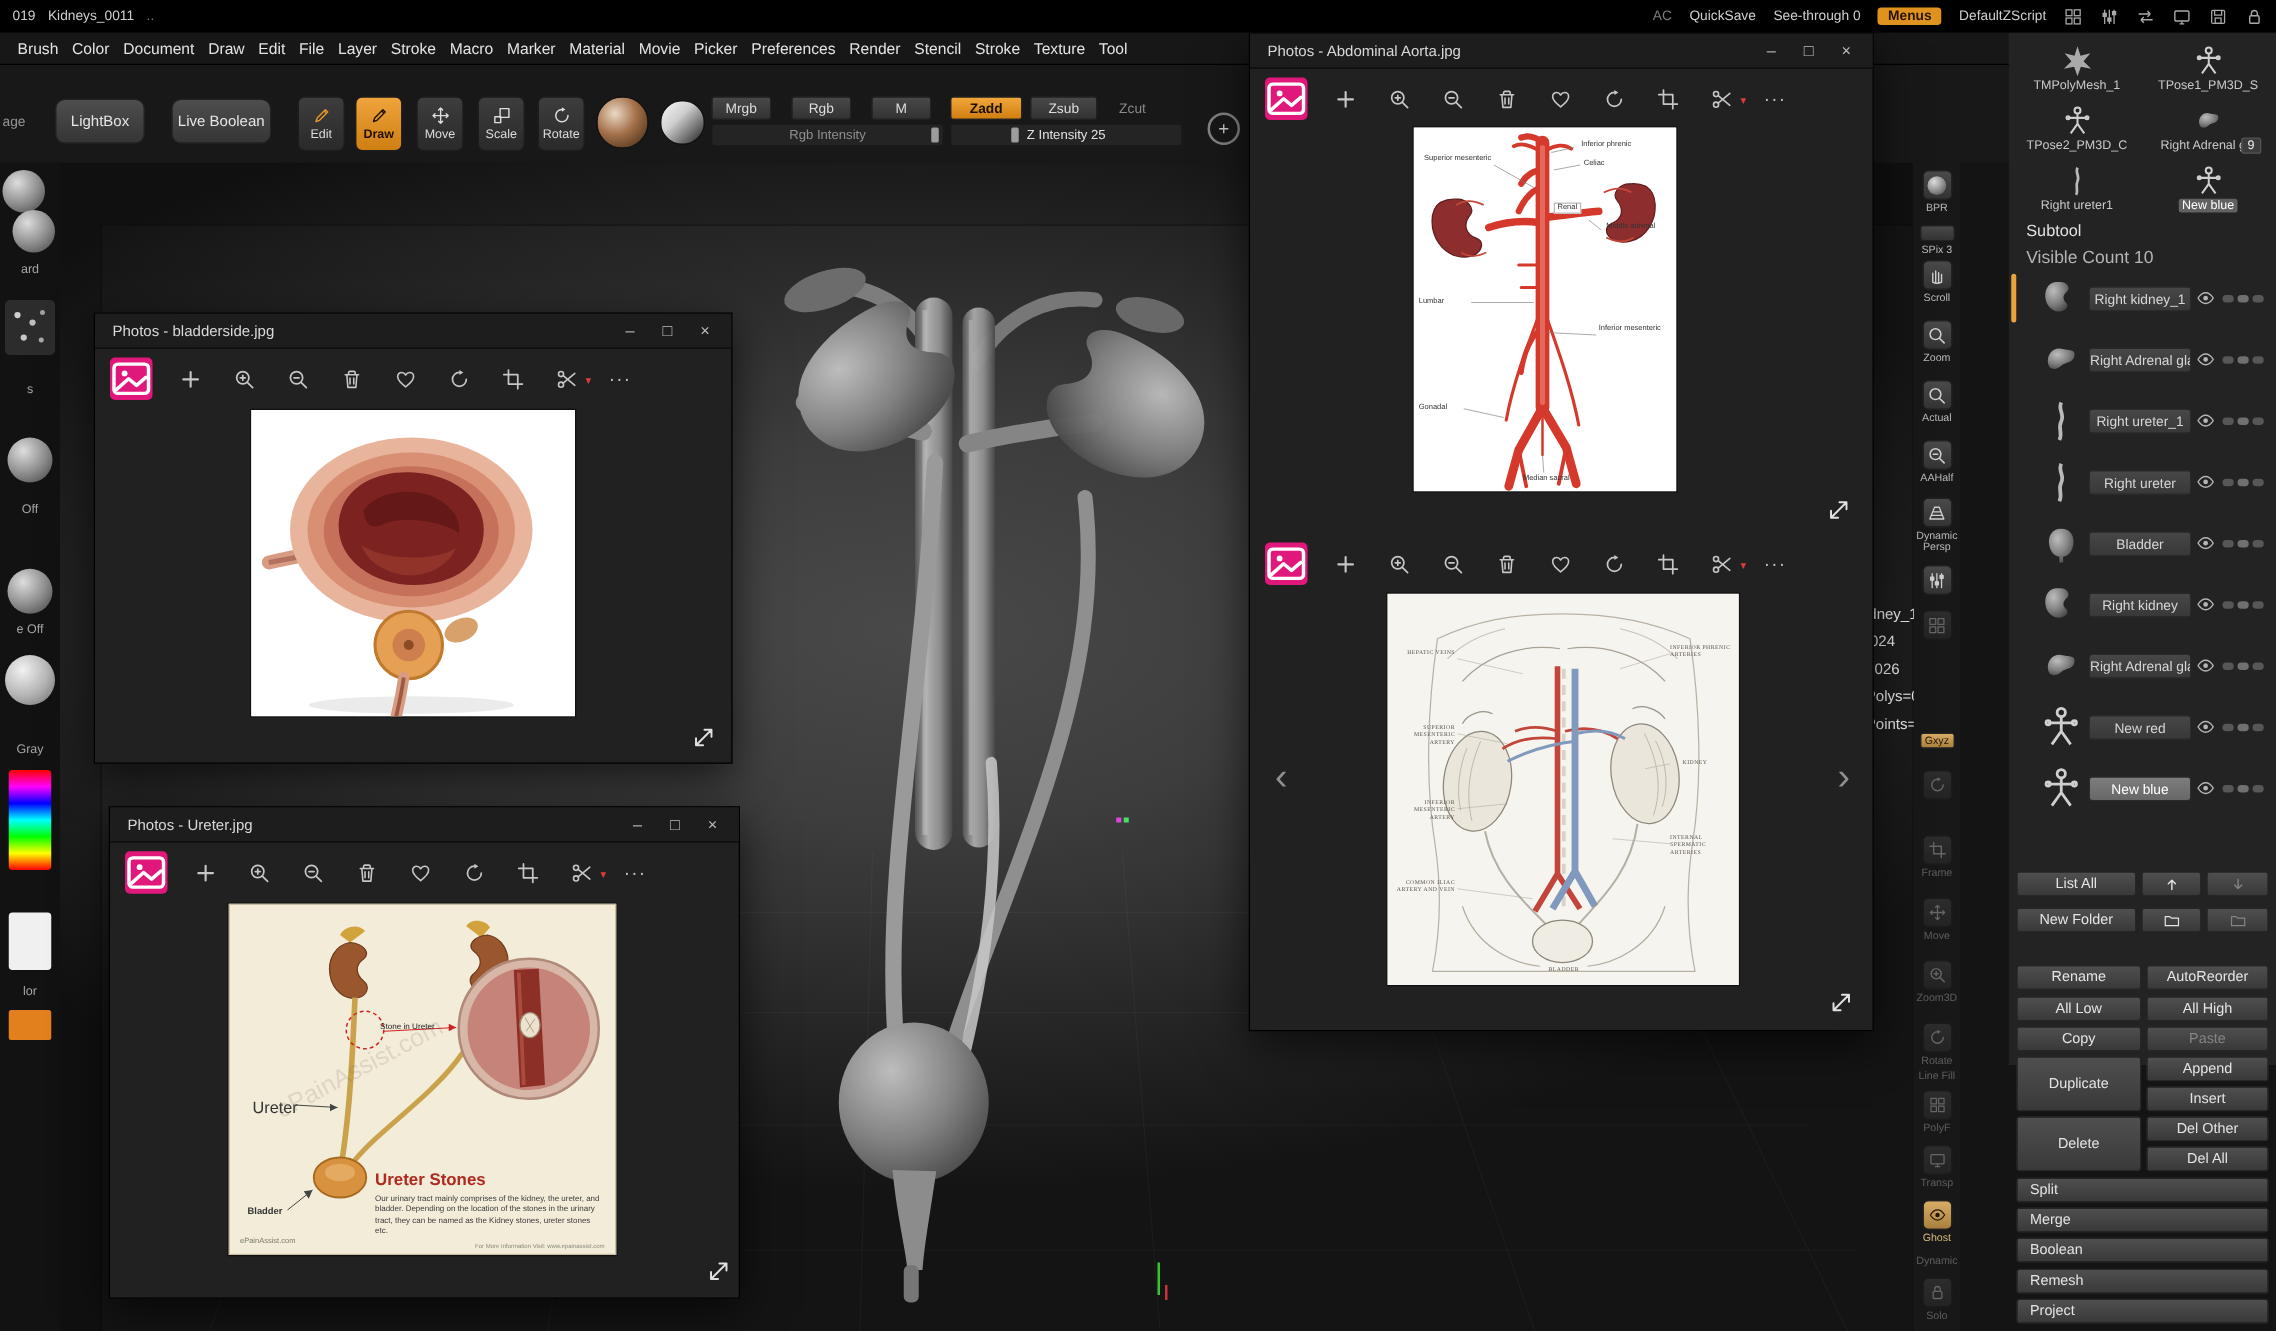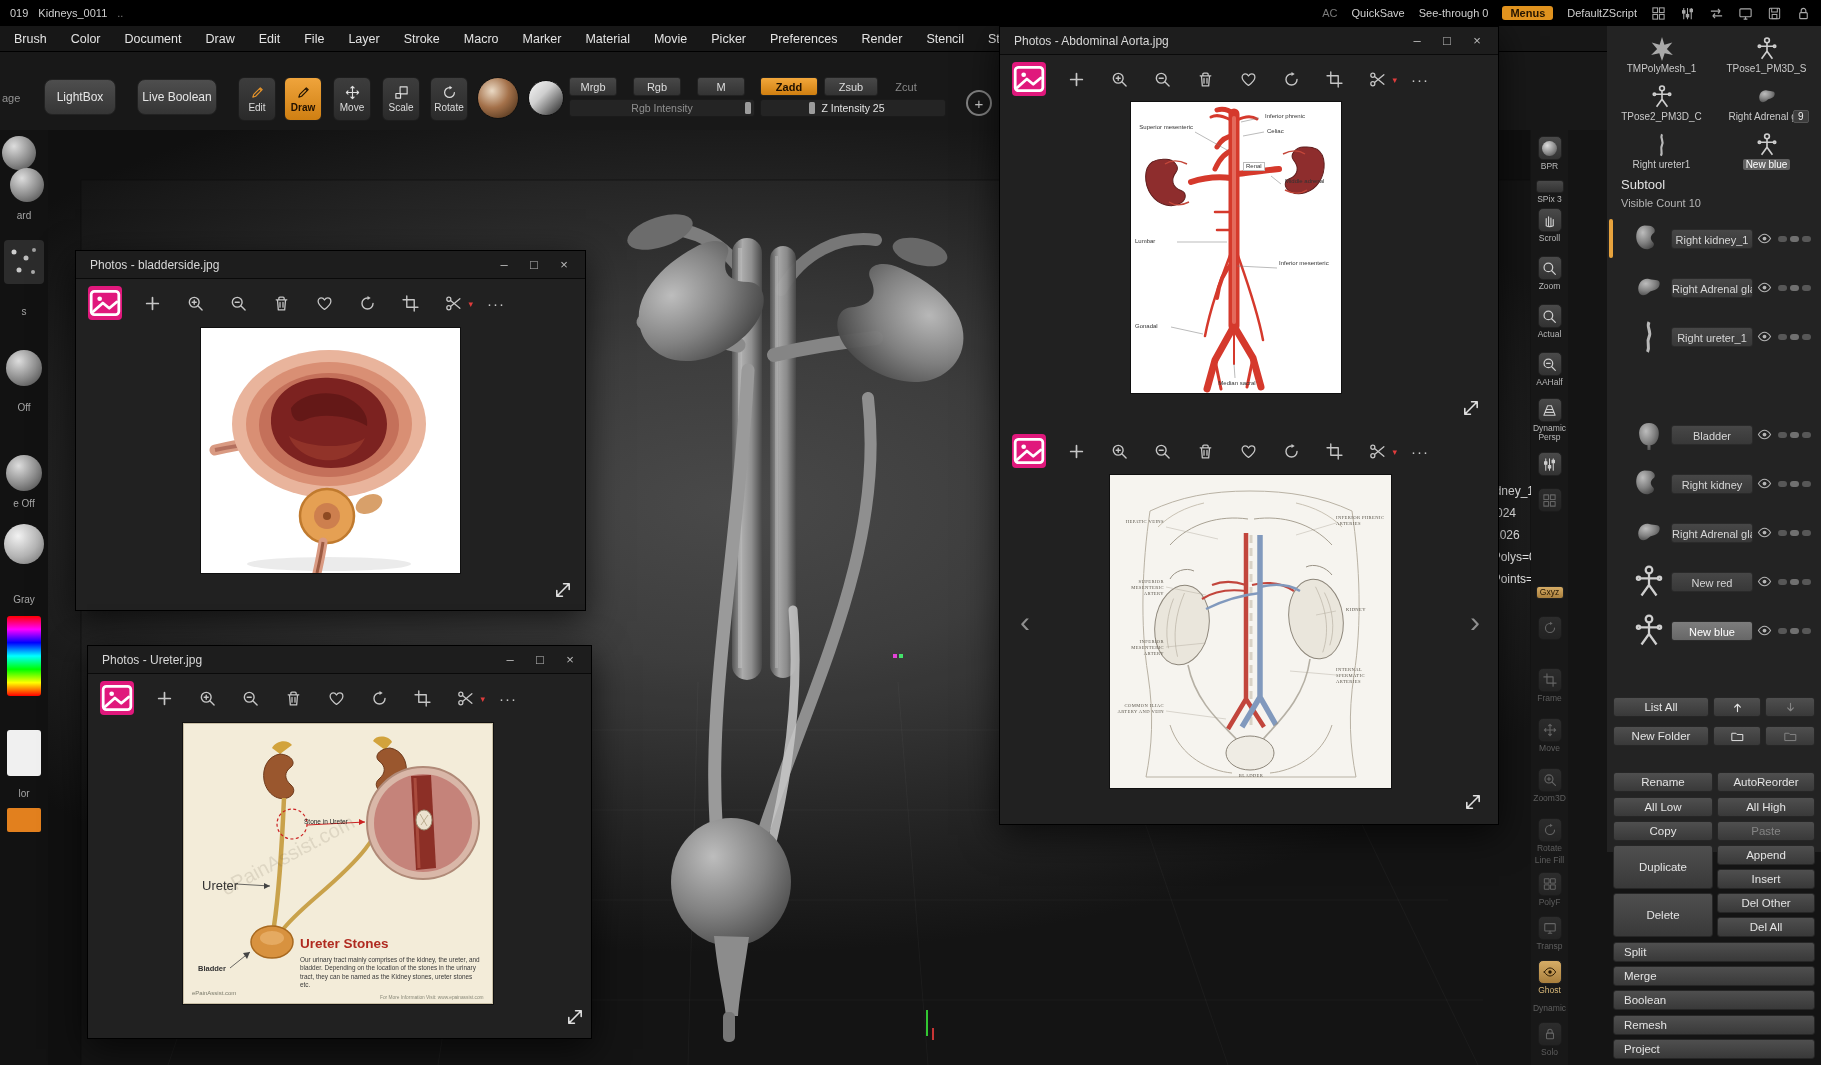--- a/index.html
+++ b/index.html
@@ -7,21 +7,21 @@
 body{position:relative;background:#141414;font-family:"Liberation Sans",sans-serif;color:#ddd}
 .abs{position:absolute}
 
 .statusbar{position:absolute;left:0;top:0;width:1821px;height:26px;background:#000;display:flex;align-items:center;gap:10px;padding:0 10px;font-size:11px;color:#cfcfcf;z-index:50}
 .sb-dim{color:#7a7a7a}
 .sb-info{color:#bdbdbd;letter-spacing:.2px}
 .sb-right{margin-left:auto;display:flex;align-items:center;gap:14px}
 .menus-pill{background:#e0921e;color:#241400;padding:1px 8px;border-radius:3px;font-weight:bold}
 .sb-ic{width:15px;height:15px;color:#a9a9a9}
 
-.menubar{position:absolute;left:0;top:26px;width:1821px;height:26px;background:#171717;border-bottom:1px solid #000;display:flex;align-items:center;gap:24px;padding:0 14px;font-size:12.5px;color:#e3e3e3;z-index:5}
+.menubar{position:absolute;left:0;top:26px;width:1821px;height:26px;background:#171717;border-bottom:1px solid #000;display:flex;align-items:center;gap:11px;padding:0 14px;font-size:12.5px;color:#e3e3e3;z-index:5}
 .menubar span{cursor:default}
 
 .topbar{position:absolute;left:0;top:52px;width:1607px;height:78px;background:#181818;z-index:4}
 .tbtn{position:absolute;background:linear-gradient(#4e4e4e,#353535);border:1px solid #222;border-radius:8px;color:#e6e6e6;font-size:12px;display:flex;align-items:center;justify-content:center}
 .modebtn{position:absolute;width:38px;height:44px;border-radius:6px;background:linear-gradient(#3d3d3d,#2a2a2a);border:1px solid #1d1d1d;display:flex;flex-direction:column;align-items:center;justify-content:center;gap:2px;font-size:10px;color:#ddd}
 .modebtn.orange{background:linear-gradient(#efa43c,#cf7f12);color:#201000;font-weight:bold}
 .sbtn{position:absolute;height:19px;border-radius:3px;background:linear-gradient(#484848,#333);font-size:11px;color:#ddd;display:flex;align-items:center;justify-content:center;border:1px solid #222}
 .sbtn.orange{background:linear-gradient(#f2a73b,#d07f10);color:#1e1000;font-weight:bold}
 .sbtn.ghost{background:none;border:none;color:#8a8a8a}
 .slider{position:absolute;height:18px;background:#242424;border:1px solid #1a1a1a;border-radius:3px;font-size:10.5px;color:#8f8f8f;display:flex;align-items:center;justify-content:center}
@@ -53,21 +53,21 @@
 .st-name{flex:1;margin:0 4px;height:20px;line-height:20px;text-align:center;font-size:11px;color:#d6d6d6;background:linear-gradient(#474747,#383838);border-radius:3px;overflow:hidden;white-space:nowrap;border:1px solid #2a2a2a}
 .st-item.act .st-name{background:linear-gradient(#7d7d7d,#676767);color:#fff}
 .st-item.sel::before{content:"";position:absolute;left:0;top:4px;width:4px;height:39px;background:#e8a33d;border-radius:2px}
 .st-eye{width:15px;height:15px;color:#b5b5b5;flex:none}
 .st-dots{display:flex;gap:3px;margin:0 8px 0 6px}
 .st-dots i{width:9px;height:6px;background:#575757;border-radius:3px}
 .st-dots i:nth-child(2){background:#707070}
 .gbtn{position:absolute;background:linear-gradient(#4f4f4f,#393939);border:1px solid #262626;border-radius:3px;color:#e4e4e4;font-size:11.5px;display:flex;align-items:center;justify-content:center}
 .gbtn.dim{color:#848484}
 .sec-h{position:absolute;font-size:13px;color:#e2e2e2}
-.sec-s{position:absolute;font-size:11px;color:#b5b5b5}
+.sec-s{position:absolute;font-size:14px;color:#b5b5b5}
 
 .pwin{position:absolute;background:#212121;border:1px solid #000;box-shadow:0 10px 34px rgba(0,0,0,.65)}
 .wtitle{height:28px;display:flex;align-items:center;background:#1d1d1d;border-bottom:1px solid #0a0a0a;padding:0 6px 0 14px;font-size:12px}
 .wt-text{flex:1;color:#d8d8d8;white-space:nowrap;overflow:hidden}
 .wt-ctrl{width:30px;text-align:center;color:#bbb;font-size:13px}
 .wtb{display:flex;align-items:center;gap:17px;padding-left:12px;height:48px}
 .pinkbtn{width:34px;height:34px;background:#e0187c;border-radius:4px;display:flex;align-items:center;justify-content:center;flex:none}
 .wt-btn{width:26px;height:26px;display:flex;align-items:center;justify-content:center;color:#c6c6c6;position:relative}
 .wt-btn .ic{width:17px;height:17px}
 .caret{color:#e03c3c;font-size:9px;position:absolute;right:-7px;top:9px}
@@ -660,20 +660,34 @@
         <i></i>
         <i></i>
         <i></i>
       </span>
   </div>
   <div class="st-item" style="top:287px">
     <svg class="st-thumb" viewBox="0 0 24 24">
         <use href="#i-ureter"></use>
       </svg>
     <div class="st-name">Right ureter_1</div>
+    <svg class="st-eye ic" viewBox="0 0 16 16">
+        <use href="#i-eye"></use>
+      </svg>
+    <span class="st-dots">
+        <i></i>
+        <i></i>
+        <i></i>
+      </span>
+  </div>
+  <div class="st-item" style="top:336px">
+    <svg class="st-thumb" viewBox="0 0 24 24">
+        <use href="#i-ureter"></use>
+      </svg>
+    <div class="st-name">Right ureter</div>
     <svg class="st-eye ic" viewBox="0 0 16 16">
         <use href="#i-eye"></use>
       </svg>
     <span class="st-dots">
         <i></i>
         <i></i>
         <i></i>
       </span>
   </div>
   <div class="st-item" style="top:385px">

